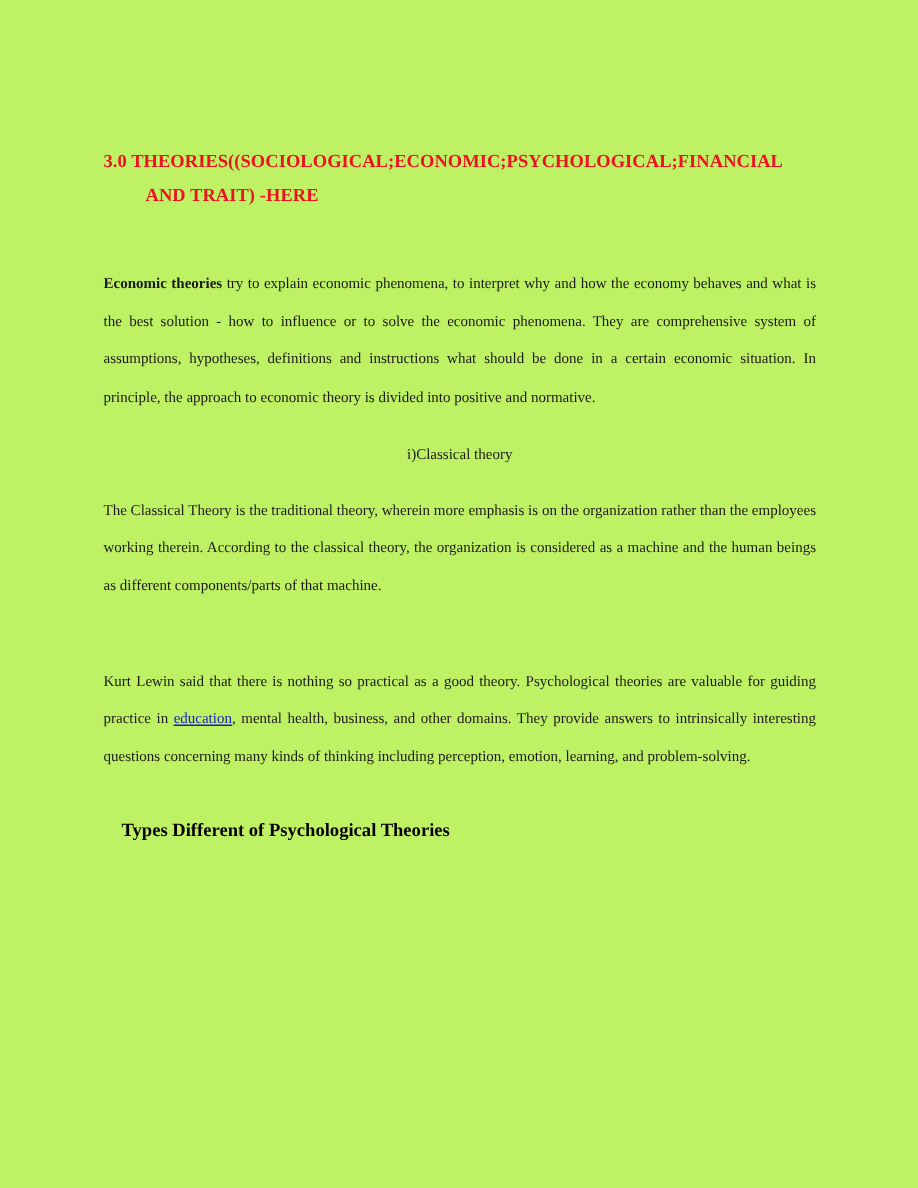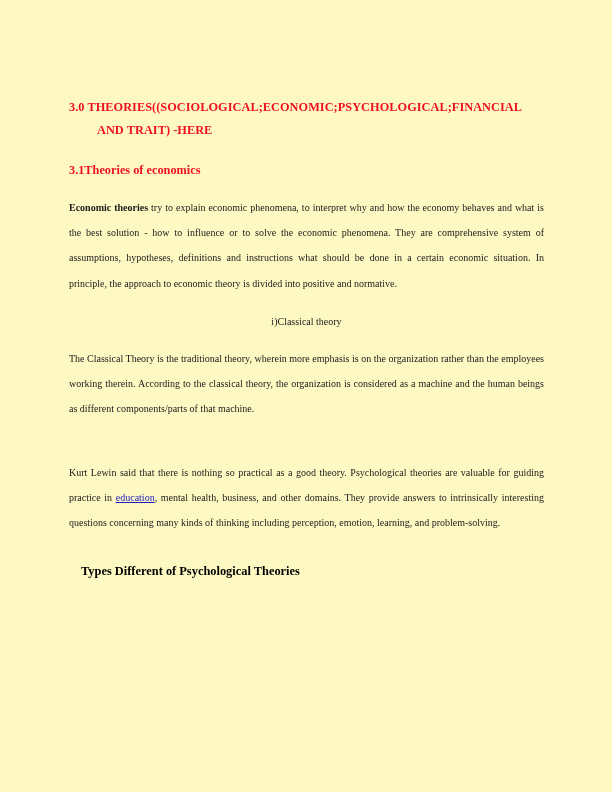--- a/index.html
+++ b/index.html
@@ -4,21 +4,21 @@
 <style>
   html, body {
     margin: 0;
     padding: 0;
     background: #ffffff;
   }
   .page {
     position: relative;
     width: 612px;
     height: 792px;
-    background: #fef9c3;
+    background: #bef264;
     margin: 0 auto;
     overflow: hidden;
     font-family: "Liberation Serif", "DejaVu Serif", serif;
     color: #000000;
   }
   .content {
     position: absolute;
     left: 69px;
     top: 96px;
     width: 475px;
@@ -82,21 +82,20 @@
 </head>
 <body>
 
 <div class="page">
   <div class="content">
 
     <h1 class="h-main">3.0 THEORIES((SOCIOLOGICAL;ECONOMIC;PSYCHOLOGICAL;FINANCIAL AND TRAIT)  -HERE</h1>
 
     <div class="sp-19"></div>
 
-    <h2 class="h-sub">3.1Theories of economics</h2>
 
     <div class="sp-16"></div>
 
     <p class="para"><b>Economic theories</b><span> try to explain economic phenomena, to interpret why and how the economy behaves and what is the best solution - how to influence or to solve the economic phenomena. They are comprehensive system of assumptions, hypotheses, definitions and instructions what should be done in a certain economic situation. In principle, the approach to economic theory is divided into positive and normative.</span></p>
 
     <div class="sp-13"></div>
 
     <p class="para nojust">i)Classical theory</p>
 
     <div class="sp-12"></div>

